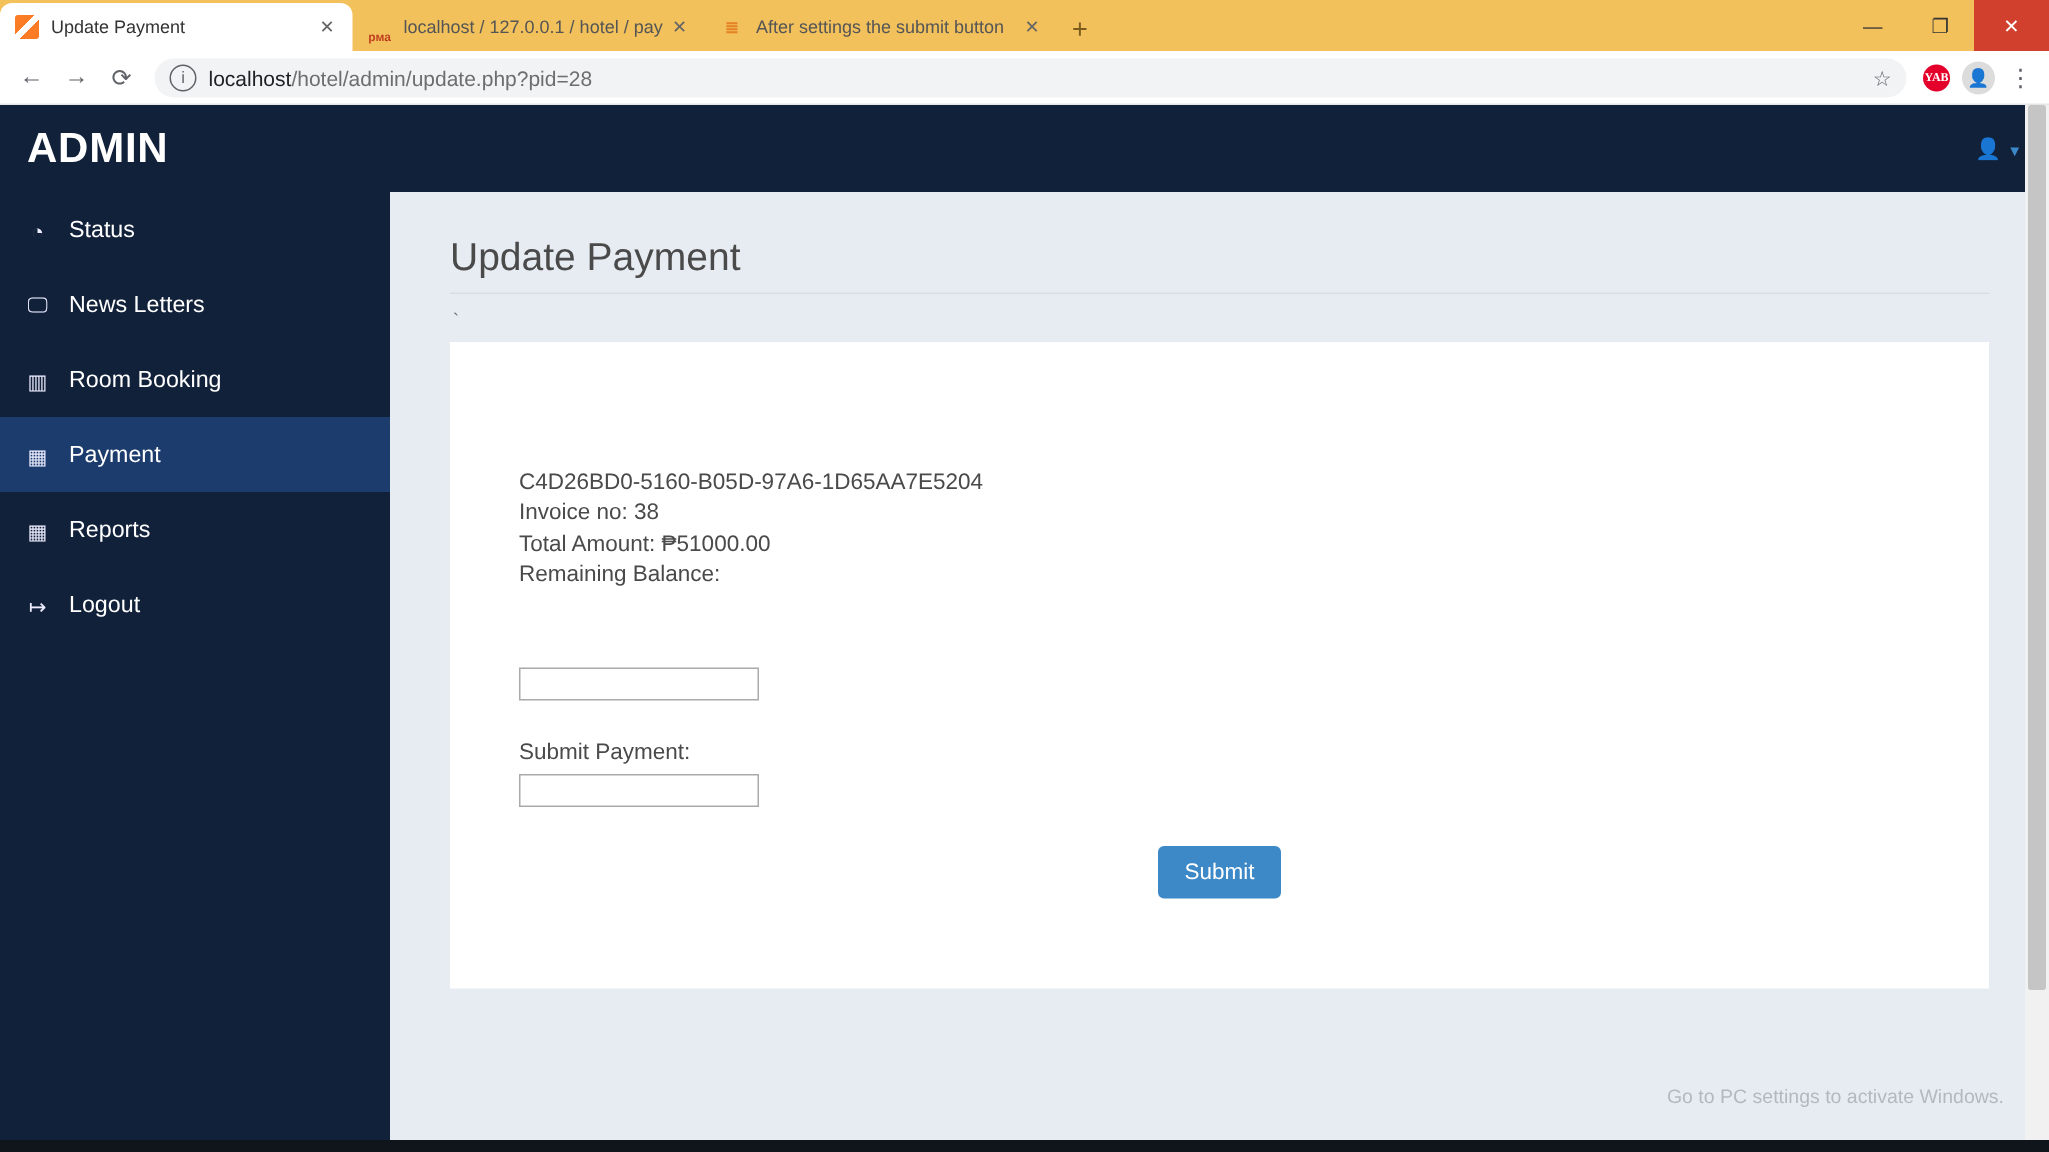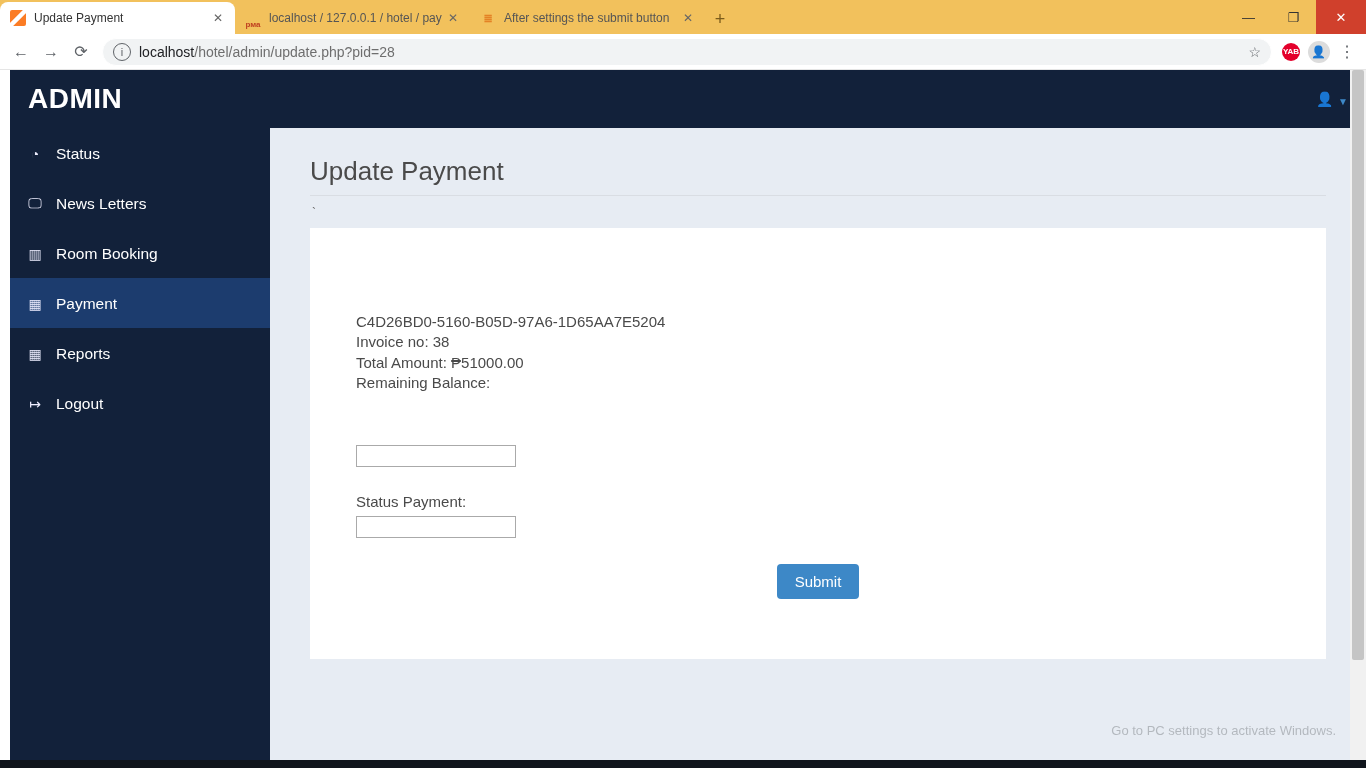--- a/index.html
+++ b/index.html
@@ -21,25 +21,25 @@
   .winbtn { width: 45px; display: flex; align-items: center; justify-content: center; color: #333; font-size: 13px;}
   .winbtn.close { background: #d0402c; color: #fff; width: 50px;}
   .addrbar { height: 36px; background: #fff; display: flex; align-items: center; padding: 0 6px; border-bottom: 1px solid #e5e5e5;}
   .navbtn { width: 30px; height: 30px; display:flex; align-items:center; justify-content:center; color:#5f6368; font-size:16px; border-radius:50%; }
   .omnibox { flex:1; height:28px; border:1px solid #fff; border-radius:14px; background:#f1f3f4; display:flex; align-items:center; padding:0 10px; margin:0 6px; font-size:14px; color:#202124;}
   .omnibox .info { width:18px; height:18px; border:1px solid #5f6368; border-radius:50%; display:flex; align-items:center; justify-content:center; font-size:11px; margin-right:8px; color:#5f6368;}
   .omnibox .host { color:#202124; }
   .omnibox .path { color:#6e6e6e; }
   .omnibox .star { margin-left:auto; color:#5f6368; }
   .ext { width:26px; display:flex; align-items:center; justify-content:center; }
-  .ext-yab { width:18px; height:18px; background:#e4002b; color:#fff; border-radius:50%; font-size:8px; font-weight:bold; display:flex; align-items:center; justify-content:center;}
+  .ext-yab { width:18px; height:18px; background:#e4002b; color:#fff; border-radius:50%; font-size:8px; font-weight:bold; display:flex; align-items:center; justify-content:center;font-family:Liberation Serif, serif;}
   .avatar { width:22px; height:22px; background:#dcdcdc; border-radius:50%; display:flex; align-items:center; justify-content:center; color:#888; font-size:12px; margin:0 4px;}
   .menu3 { width:26px; text-align:center; color:#5f6368; font-size:16px;}
   
-  .viewport { position:absolute; top:70px; left:0; right:0; bottom:8px; background:#fef9c3;margin-left:10px; }
+  .viewport { position:absolute; top:70px; left:0; right:0; bottom:8px; background:#fef9c3; }
   .app { position:absolute; inset:0; display:flex; flex-direction:column; }
   .appheader { height:58px; background:#12213a; color:#fff; display:flex; align-items:center; padding:0 18px; }
   .appheader .brand { font-size:28px; font-weight:700; letter-spacing:0.5px; font-family: "Segoe UI", Arial, sans-serif;}
   .appheader .usermenu { margin-left:auto; color:#3d88c7; font-size:14px; display:flex; align-items:center; gap:4px;}
   .appbody { flex:1; display:flex; min-height:0; }
   .sidebar { width:260px; background:#12213a; color:#fff; }
   .navitem { display:flex; align-items:center; height:50px; padding:0 14px; font-size:15.5px; color:#fff; border-top:1px solid rgba(255,255,255,0); cursor:pointer;}
   .navitem.active { background:#1c3c6e; }
   .navitem .nicon { width:22px; margin-right:10px; text-align:center; font-size:14px; color:#eef; }
   .content-wrap { flex:1; background:#e7ecf3; position:relative; overflow:auto; }
@@ -152,21 +152,21 @@
               <div>C4D26BD0-5160-B05D-97A6-1D65AA7E5204</div>
               <div>Invoice no: 38</div>
               <div>Total Amount: ₱51000.00</div>
               <div>Remaining Balance:</div>
             </div>
             <div class="form">
               <div class="group">
                 <input type="text" style="">
               </div>
               <div class="group">
-                <label>Status Payment:</label>
+                <label>Submit Payment:</label>
                 <input type="text" style="">
               </div>
               <button class="submit">Submit</button>
             </div>
           </div>
         </div>
       </div>
     </div>
   </div>
   <div class="watermark">

